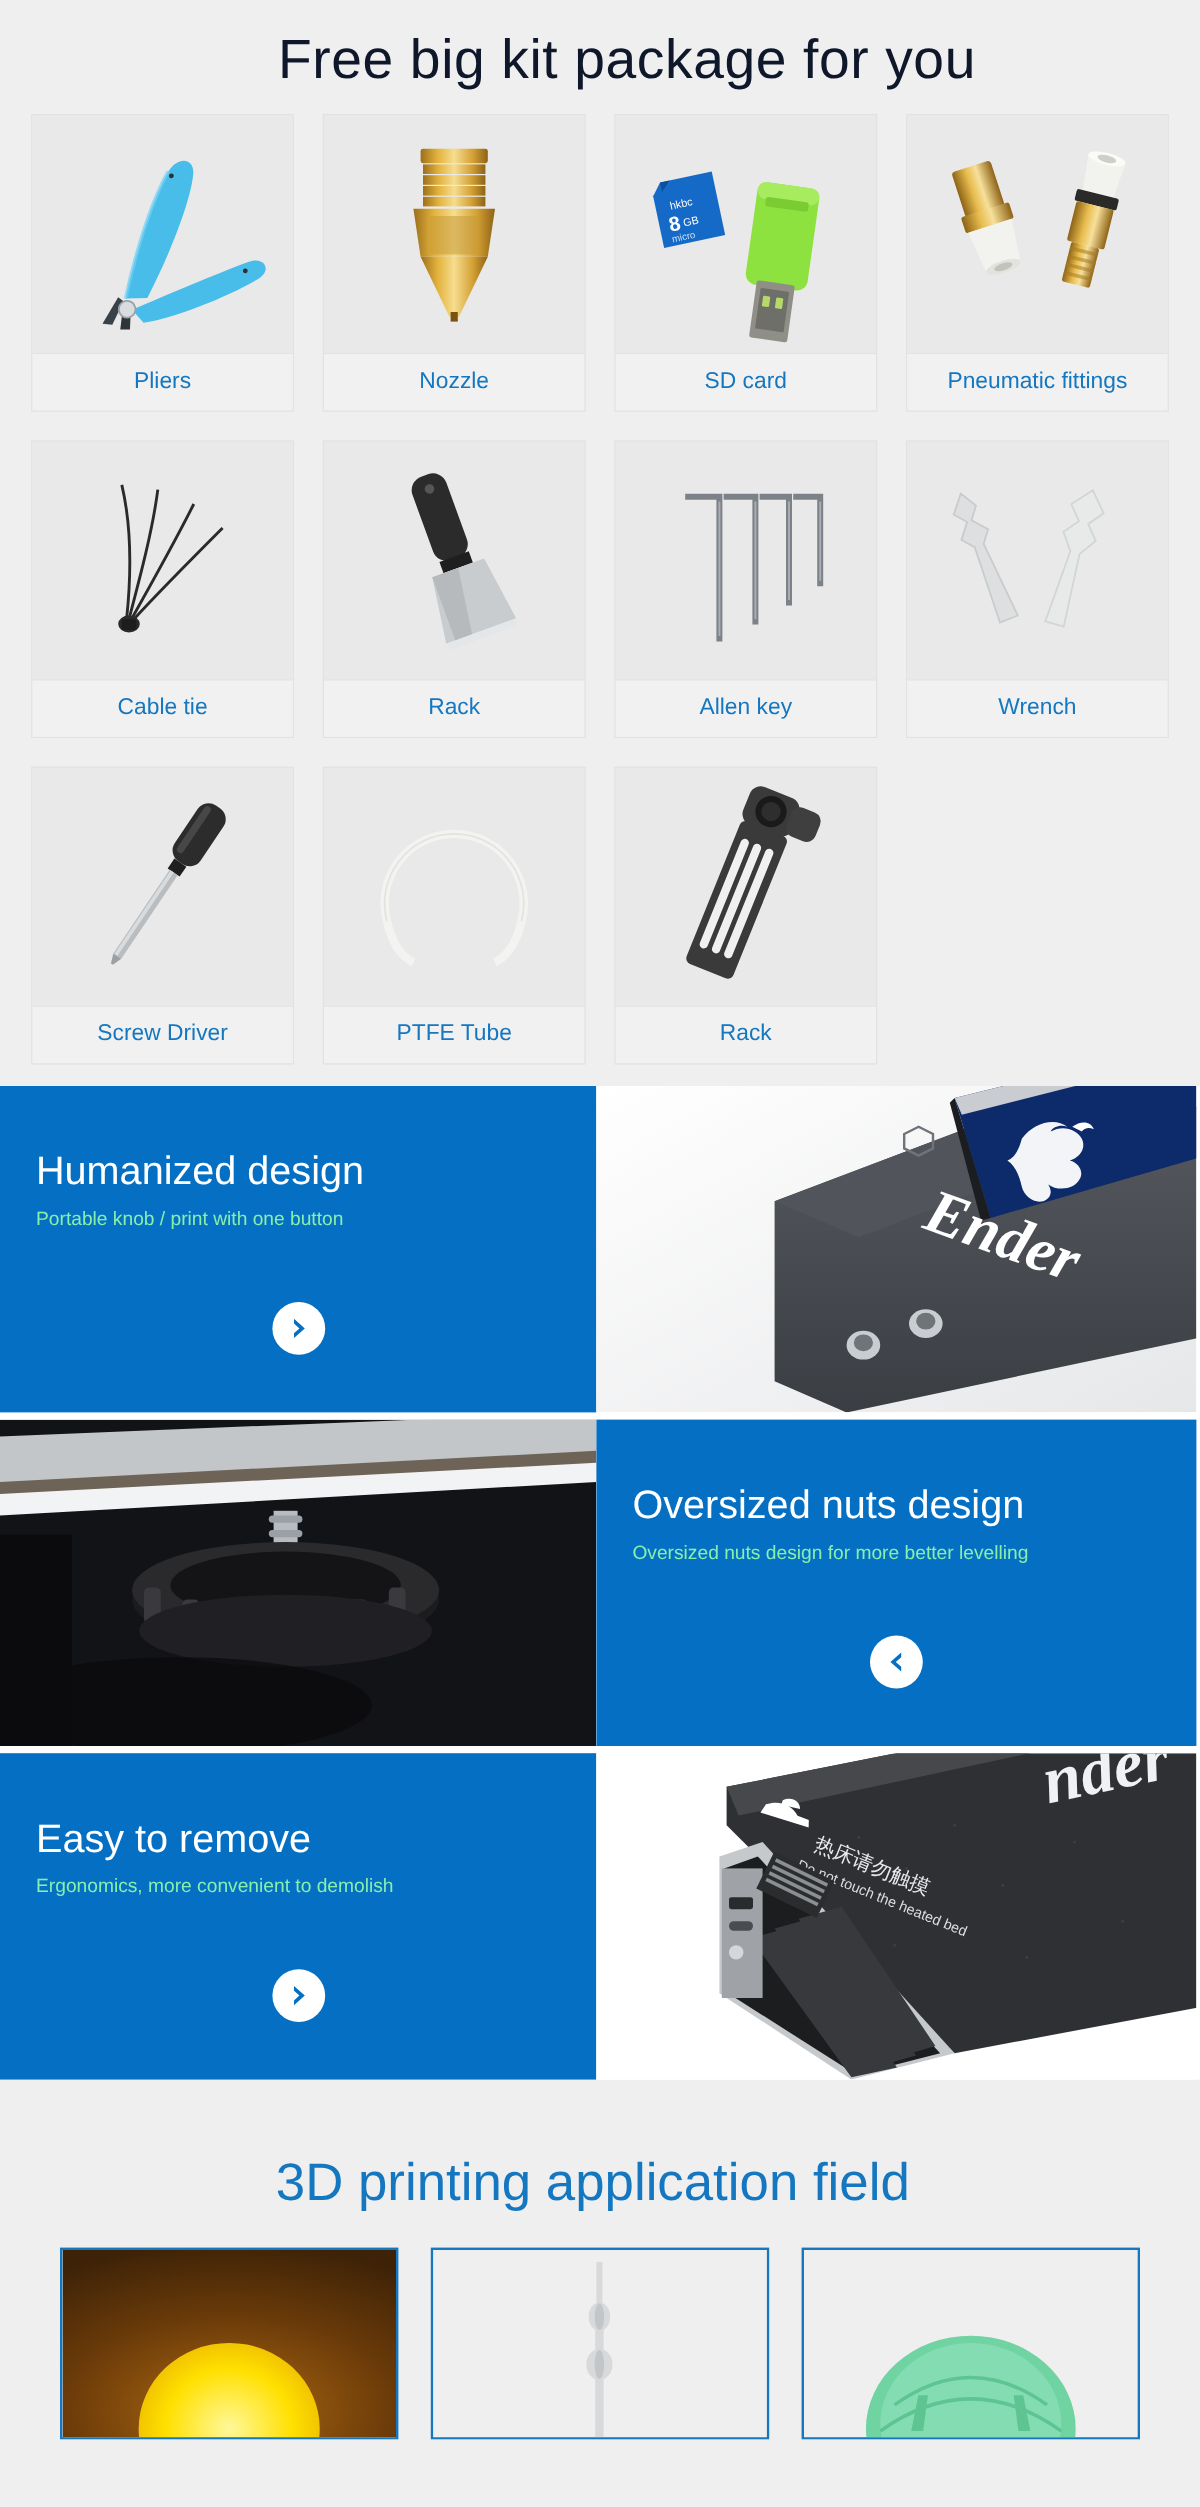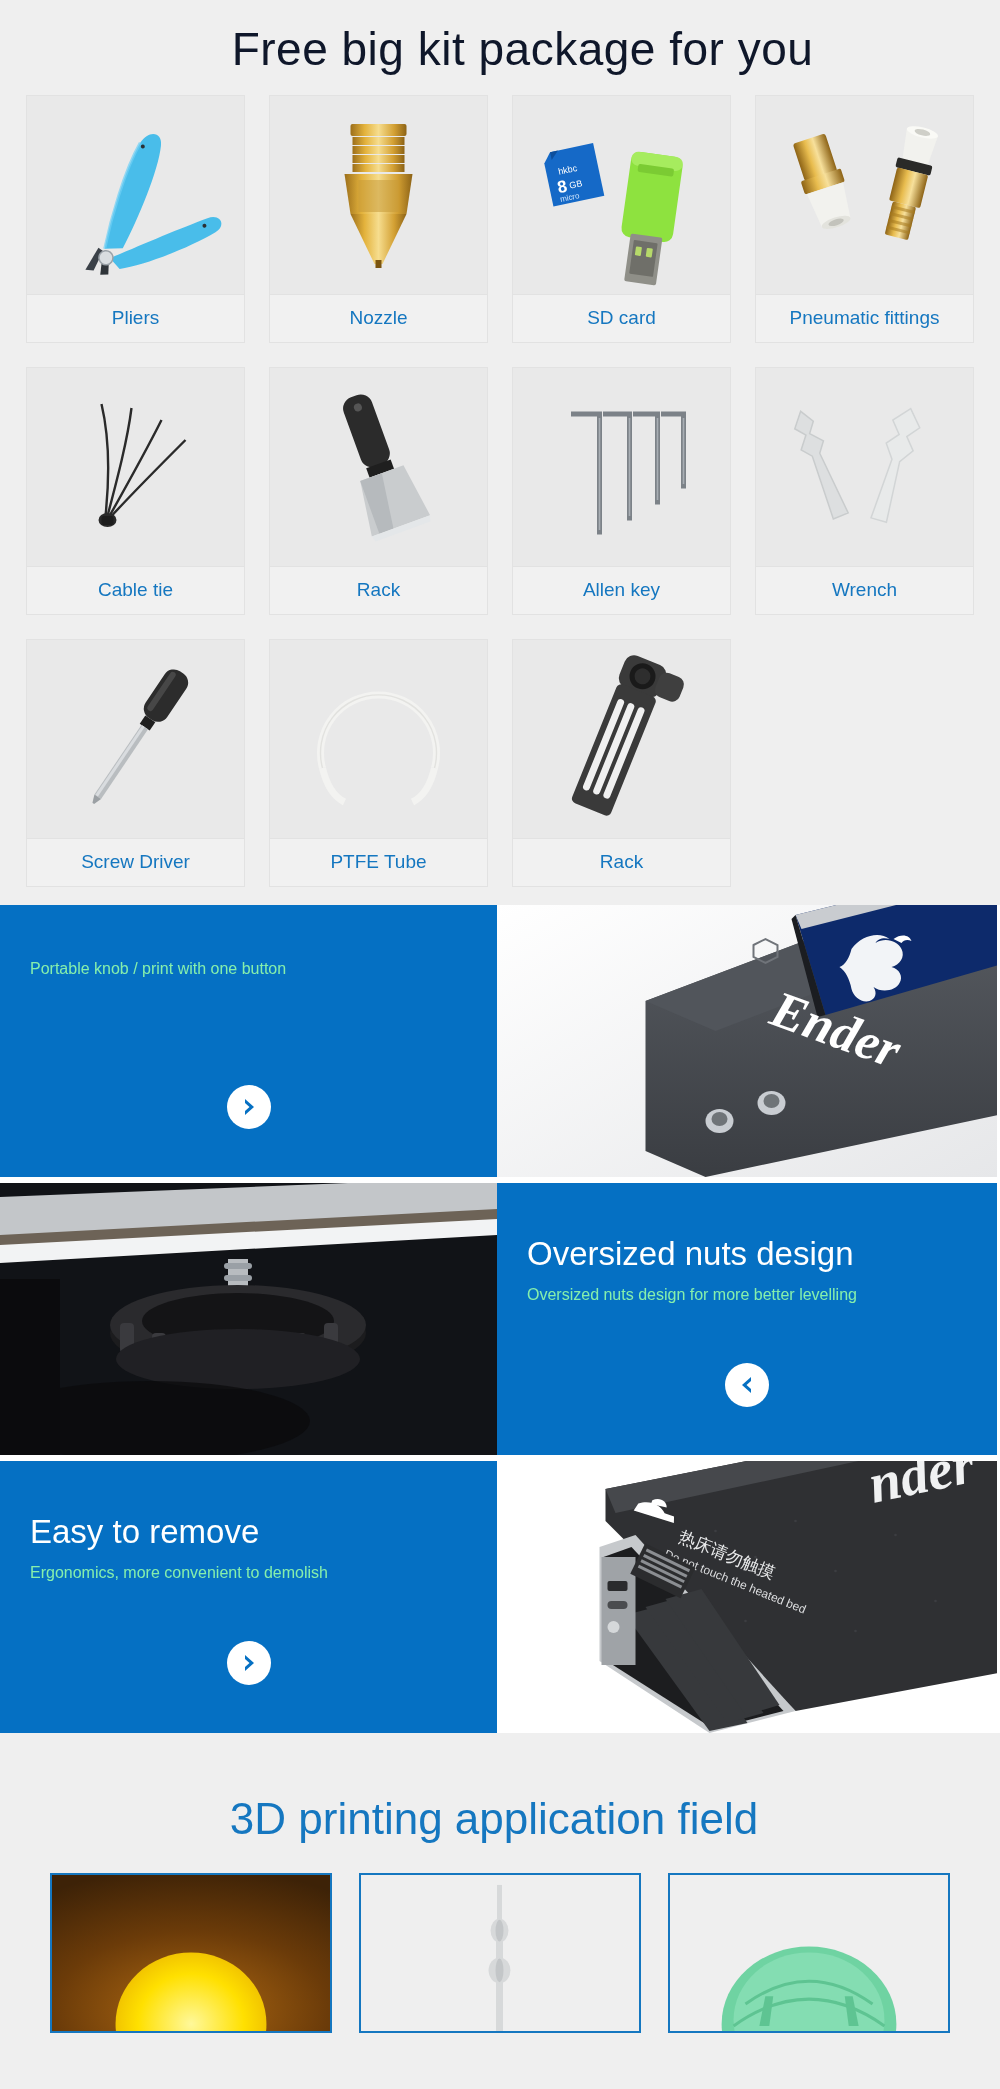--- a/index.html
+++ b/index.html
@@ -331,20 +331,21 @@
         <div class="kit-label">Rack</div>
       </div>
 
     </div>
   </section>
 
   <section class="features">
 
     <div class="frow">
       <div class="fpane blue w50">
+        <div class="f-title">Humanized design</div>
         <div class="f-sub">Portable knob / print with one button</div>
         <div class="f-arrow">
           <svg width="20" height="20" viewBox="0 0 20 20" aria-hidden="true">
             <path d="M6 2 L15 10 L6 18 L6 14 L10.5 10 L6 6 Z" fill="#0570c3"></path>
           </svg>
         </div>
       </div>
       <div class="fpane img w60">
         <svg class="ill" viewBox="0 0 503 272" preserveAspectRatio="xMidYMid slice">
           <defs>

